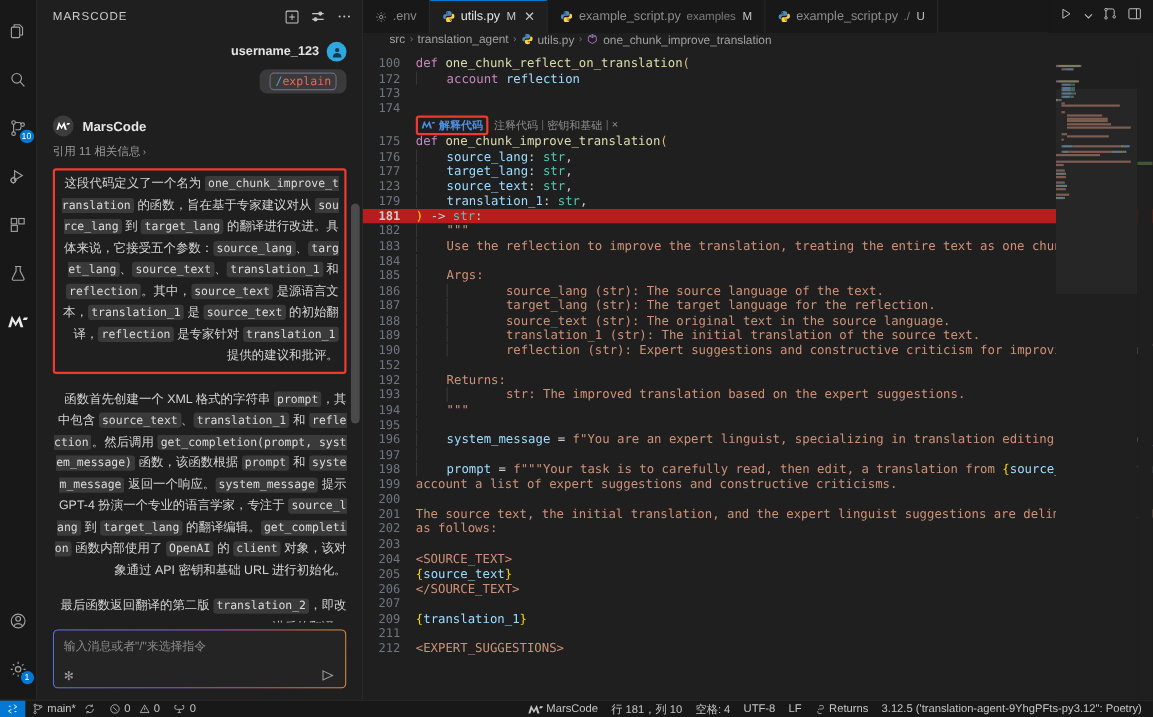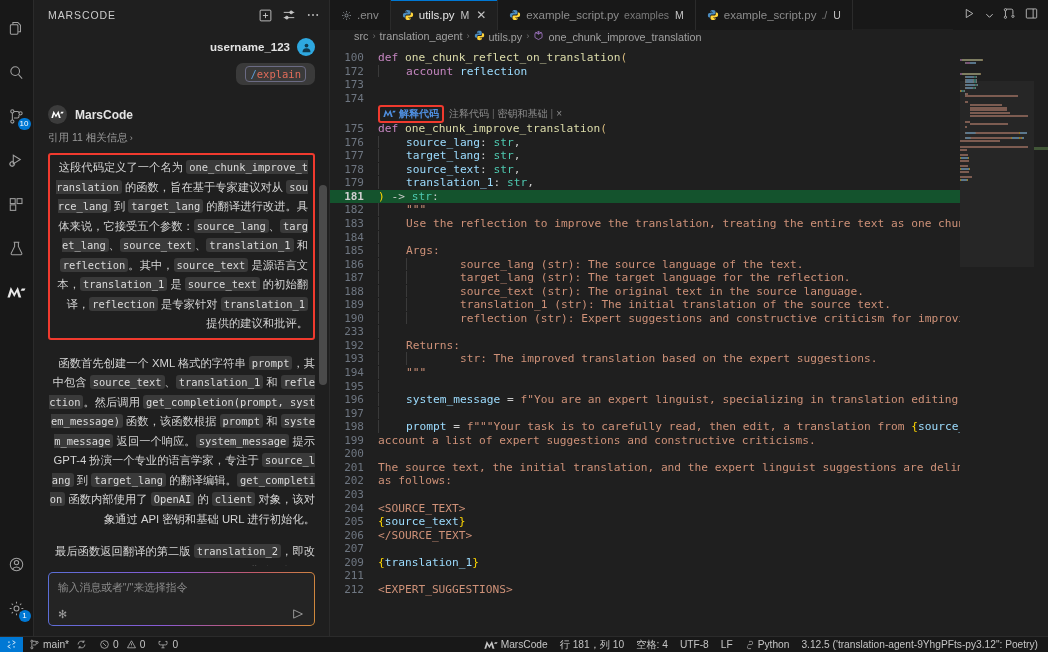--- a/index.html
+++ b/index.html
@@ -273,21 +273,21 @@
     background: #1f1f1f;
   }
   .code-rows { position: absolute; top: 0; left: 0; right: 0; }
   .crow {
     height: 13.55px;
     display: flex;
     align-items: center;
     white-space: pre;
     line-height: 13.55px;
   }
-  .crow.active { background: #14532d; }
+  .crow.active { background: #b91c1c; }
   .crow.active .gut { color: #d0d0d0; font-weight: bold; }
   .gut {
     width: 48px;
     flex-shrink: 0;
     text-align: right;
     padding-right: 14px;
     color: #6e7681;
     font-size: 11px;
   }
   .ctext { flex: 1; min-width: 0; overflow: hidden; }
@@ -663,33 +663,33 @@
               </span>
               <span class="cl-link">注释代码</span>
               <span class="cl-divider">|</span>
               <span class="cl-link">密钥和基础</span>
               <span class="cl-divider">|</span>
               <span class="cl-link">×</span>
             </div>
             <div class="crow"><div class="gut">175</div><div class="ctext"><span class="kw">def </span><span class="fn">one_chunk_improve_translation</span><span class="par">(</span></div></div>
             <div class="crow"><div class="gut">176</div><div class="ctext"><span class="indent-guide"></span><span style="display:inline-block;width:27px"></span><span class="pun"></span><span class="var">source_lang</span><span class="pun">: </span><span class="ty">str</span><span class="pun">,</span></div></div>
             <div class="crow"><div class="gut">177</div><div class="ctext"><span class="indent-guide"></span><span style="display:inline-block;width:27px"></span><span class="pun"></span><span class="var">target_lang</span><span class="pun">: </span><span class="ty">str</span><span class="pun">,</span></div></div>
-            <div class="crow"><div class="gut">178</div><div class="ctext"><span class="indent-guide"></span><span style="display:inline-block;width:27px"></span><span class="pun"></span><span class="var">source_text</span><span class="pun">: </span><span class="ty">str</span><span class="pun">,</span></div></div>
+            <div class="crow"><div class="gut">123</div><div class="ctext"><span class="indent-guide"></span><span style="display:inline-block;width:27px"></span><span class="pun"></span><span class="var">source_text</span><span class="pun">: </span><span class="ty">str</span><span class="pun">,</span></div></div>
             <div class="crow"><div class="gut">179</div><div class="ctext"><span class="indent-guide"></span><span style="display:inline-block;width:27px"></span><span class="pun"></span><span class="var">translation_1</span><span class="pun">: </span><span class="ty">str</span><span class="pun">,</span></div></div>
             <div class="crow active"><div class="gut">181</div><div class="ctext"><span class="brc">)</span><span class="pun"> -&gt; </span><span class="ty">str</span><span class="pun">:</span></div></div>
             <div class="crow"><div class="gut">182</div><div class="ctext"><span class="indent-guide"></span><span style="display:inline-block;width:27px"></span><span class="pun"></span><span class="str">"""</span></div></div>
             <div class="crow"><div class="gut">183</div><div class="ctext"><span class="indent-guide"></span><span style="display:inline-block;width:27px"></span><span class="str">Use the reflection to improve the translation, treating the entire text as one chunk.</span></div></div>
             <div class="crow"><div class="gut">184</div><div class="ctext"><span class="indent-guide"></span><span style="display:inline-block;width:27px"></span></div></div>
             <div class="crow"><div class="gut">185</div><div class="ctext"><span class="indent-guide"></span><span style="display:inline-block;width:27px"></span><span class="str">Args:</span></div></div>
             <div class="crow"><div class="gut">186</div><div class="ctext"><span class="indent-guide"></span><span style="display:inline-block;width:27px"></span><span class="indent-guide"></span><span style="display:inline-block;width:26px"></span><span class="str">    source_lang (str): The source language of the text.</span></div></div>
             <div class="crow"><div class="gut">187</div><div class="ctext"><span class="indent-guide"></span><span style="display:inline-block;width:27px"></span><span class="indent-guide"></span><span style="display:inline-block;width:26px"></span><span class="str">    target_lang (str): The target language for the reflection.</span></div></div>
             <div class="crow"><div class="gut">188</div><div class="ctext"><span class="indent-guide"></span><span style="display:inline-block;width:27px"></span><span class="indent-guide"></span><span style="display:inline-block;width:26px"></span><span class="str">    source_text (str): The original text in the source language.</span></div></div>
             <div class="crow"><div class="gut">189</div><div class="ctext"><span class="indent-guide"></span><span style="display:inline-block;width:27px"></span><span class="indent-guide"></span><span style="display:inline-block;width:26px"></span><span class="str">    translation_1 (str): The initial translation of the source text.</span></div></div>
             <div class="crow"><div class="gut">190</div><div class="ctext"><span class="indent-guide"></span><span style="display:inline-block;width:27px"></span><span class="indent-guide"></span><span style="display:inline-block;width:26px"></span><span class="str">    reflection (str): Expert suggestions and constructive criticism for improving the translation.</span></div></div>
-            <div class="crow"><div class="gut">233</div><div class="ctext"><span class="indent-guide"></span><span style="display:inline-block;width:27px"></span></div></div>
+            <div class="crow"><div class="gut">152</div><div class="ctext"><span class="indent-guide"></span><span style="display:inline-block;width:27px"></span></div></div>
             <div class="crow"><div class="gut">192</div><div class="ctext"><span class="indent-guide"></span><span style="display:inline-block;width:27px"></span><span class="str">Returns:</span></div></div>
             <div class="crow"><div class="gut">193</div><div class="ctext"><span class="indent-guide"></span><span style="display:inline-block;width:27px"></span><span class="indent-guide"></span><span style="display:inline-block;width:26px"></span><span class="str">    str: The improved translation based on the expert suggestions.</span></div></div>
             <div class="crow"><div class="gut">194</div><div class="ctext"><span class="indent-guide"></span><span style="display:inline-block;width:27px"></span><span class="str">"""</span></div></div>
             <div class="crow"><div class="gut">195</div><div class="ctext"><span class="indent-guide"></span><span style="display:inline-block;width:27px"></span></div></div>
             <div class="crow"><div class="gut">196</div><div class="ctext"><span class="indent-guide"></span><span style="display:inline-block;width:27px"></span><span class="pun"></span><span class="var">system_message</span><span class="pun"> = </span><span class="str">f"You are an expert linguist, specializing in translation editing from </span><span class="brc">{</span><span class="var">source_lang</span></div></div>
             <div class="crow"><div class="gut">197</div><div class="ctext"><span class="indent-guide"></span><span style="display:inline-block;width:27px"></span></div></div>
             <div class="crow"><div class="gut">198</div><div class="ctext"><span class="indent-guide"></span><span style="display:inline-block;width:27px"></span><span class="pun"></span><span class="var">prompt</span><span class="pun"> = </span><span class="str">f"""</span><span class="str">Your task is to carefully read, then edit, a translation from </span><span class="brc">{</span><span class="var">source_lang</span><span class="brc">}</span><span class="str"> to </span><span class="brc">{</span><span class="var">target_lang</span></div></div>
             <div class="crow"><div class="gut">199</div><div class="ctext"><span class="str">account a list of expert suggestions and constructive criticisms.</span></div></div>
             <div class="crow"><div class="gut">200</div><div class="ctext"></div></div>
             <div class="crow"><div class="gut">201</div><div class="ctext"><span class="str">The source text, the initial translation, and the expert linguist suggestions are delimited by XML tags &lt;SOURC</span></div></div>
@@ -823,17 +823,17 @@
     <div class="st-item">UTF-8</div>
     <div class="st-item">LF</div>
     <div class="st-item">
       <span style="display:flex">
         <svg width="10" height="10" viewBox="0 0 16 16" fill="none" stroke="currentColor" stroke-width="1.05">
           <path d="M6.4 2.2h4c1 0 1.6.6 1.6 1.5v2.1c0 .9-.6 1.5-1.6 1.5H6.2c-1 0-1.6.6-1.6 1.5"></path>
           <path d="M9.6 13.8h-4c-1 0-1.6-.6-1.6-1.5v-2.1"></path>
           <circle cx="6.9" cy="4" r=".55" fill="currentColor" stroke="none"></circle>
         </svg>
       </span>
-      <span>Python</span>
+      <span>Returns</span>
     </div>
     <div class="st-item" style="padding-right:10px">3.12.5 ('translation-agent-9YhgPFts-py3.12": Poetry)</div>
   </div>
 </div>
 
 </body></html>

